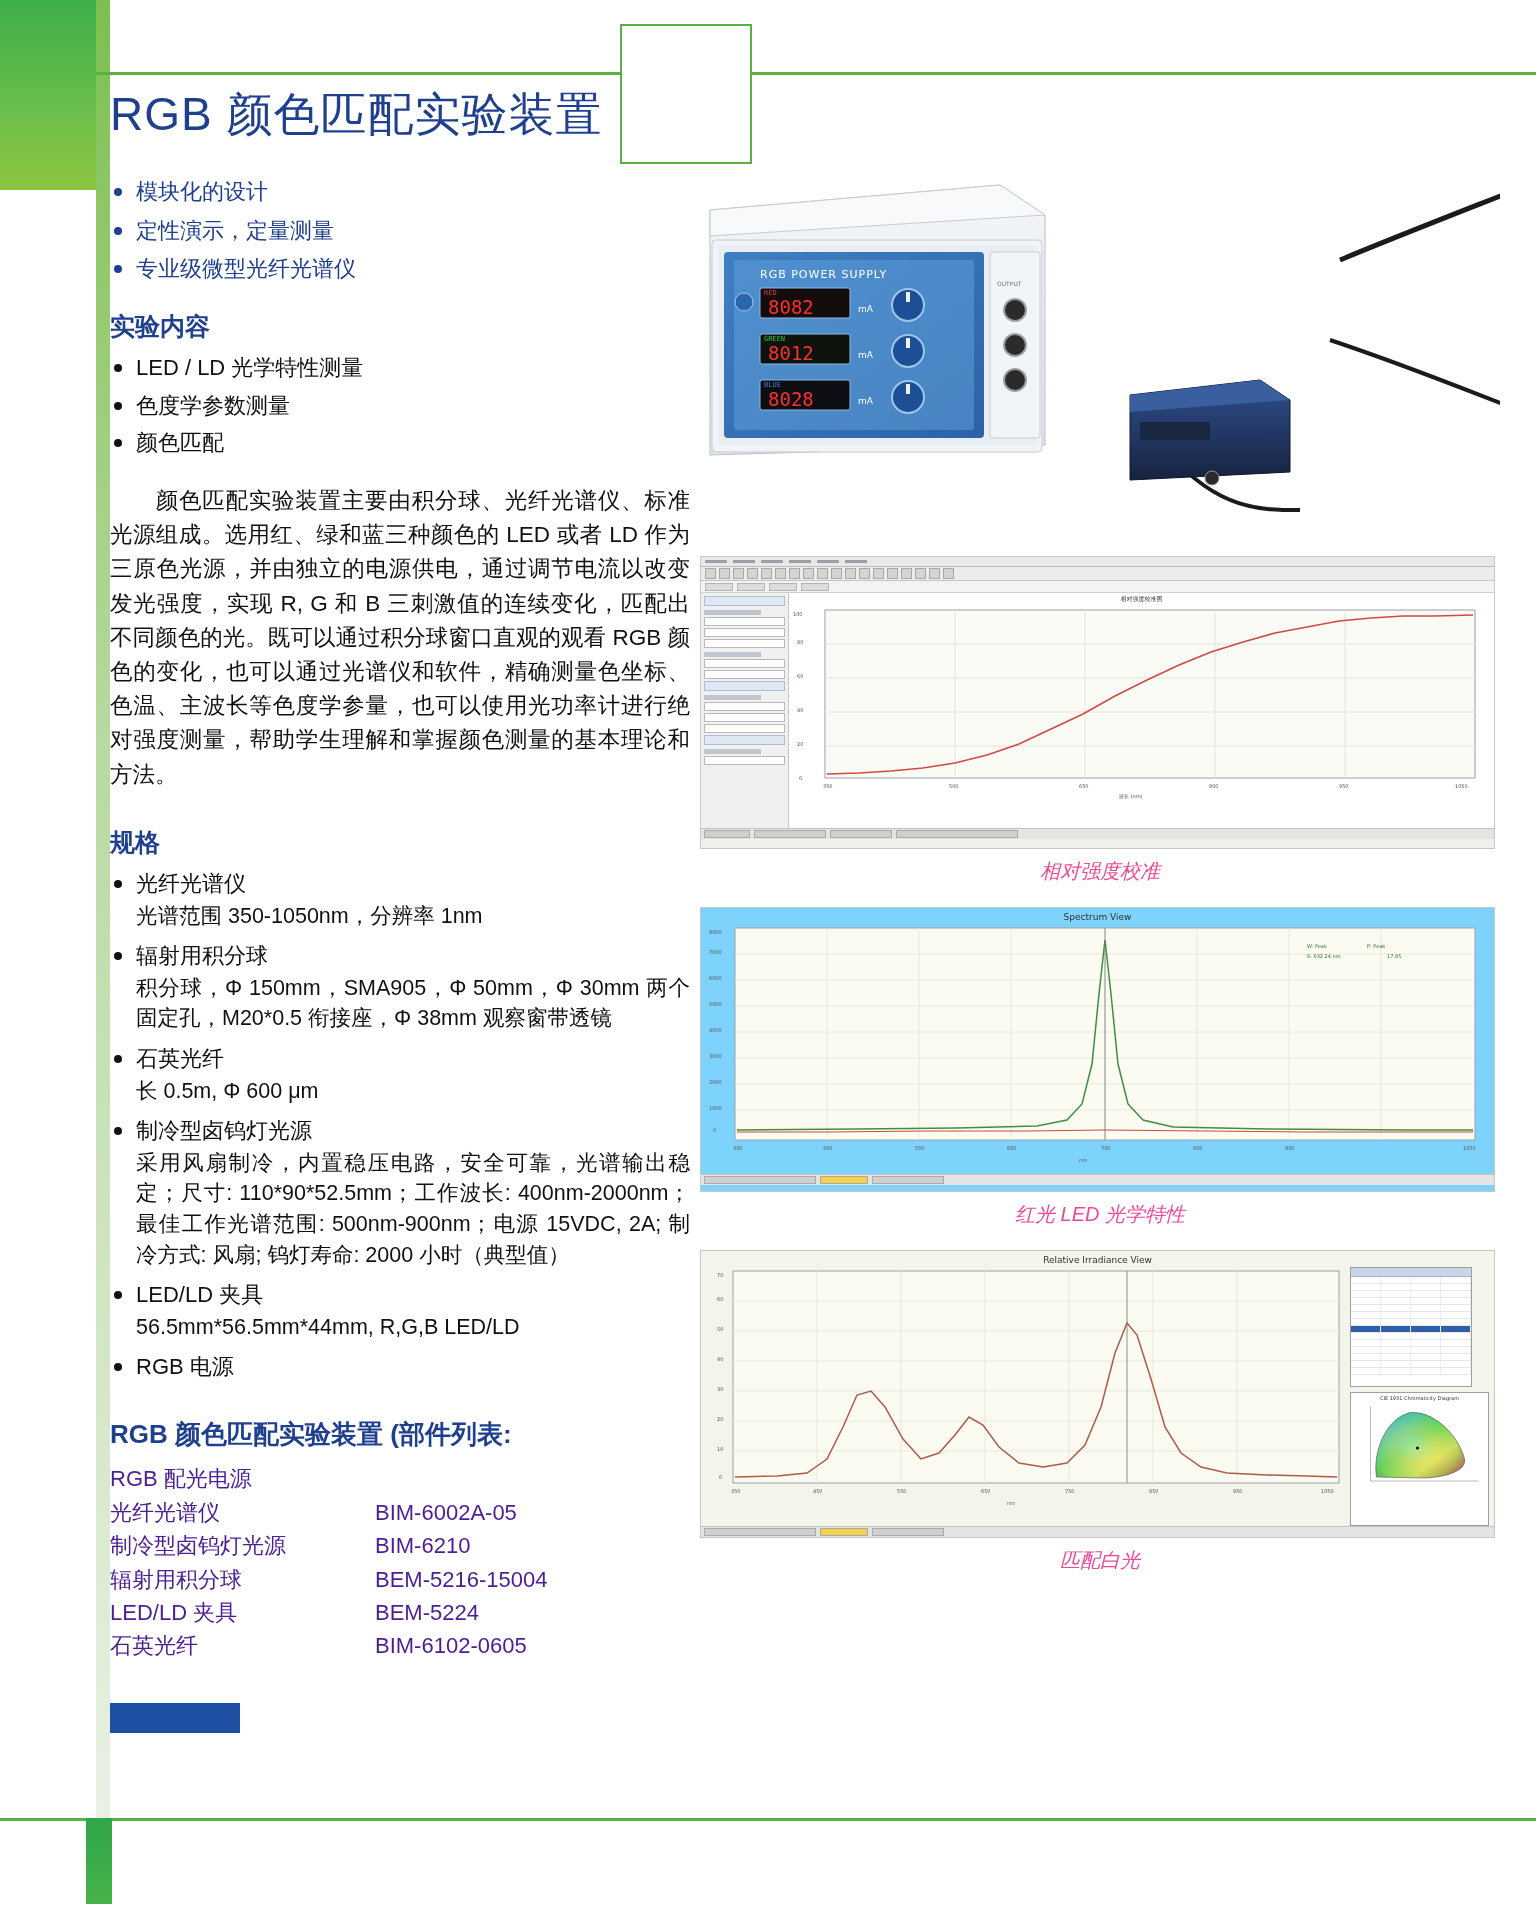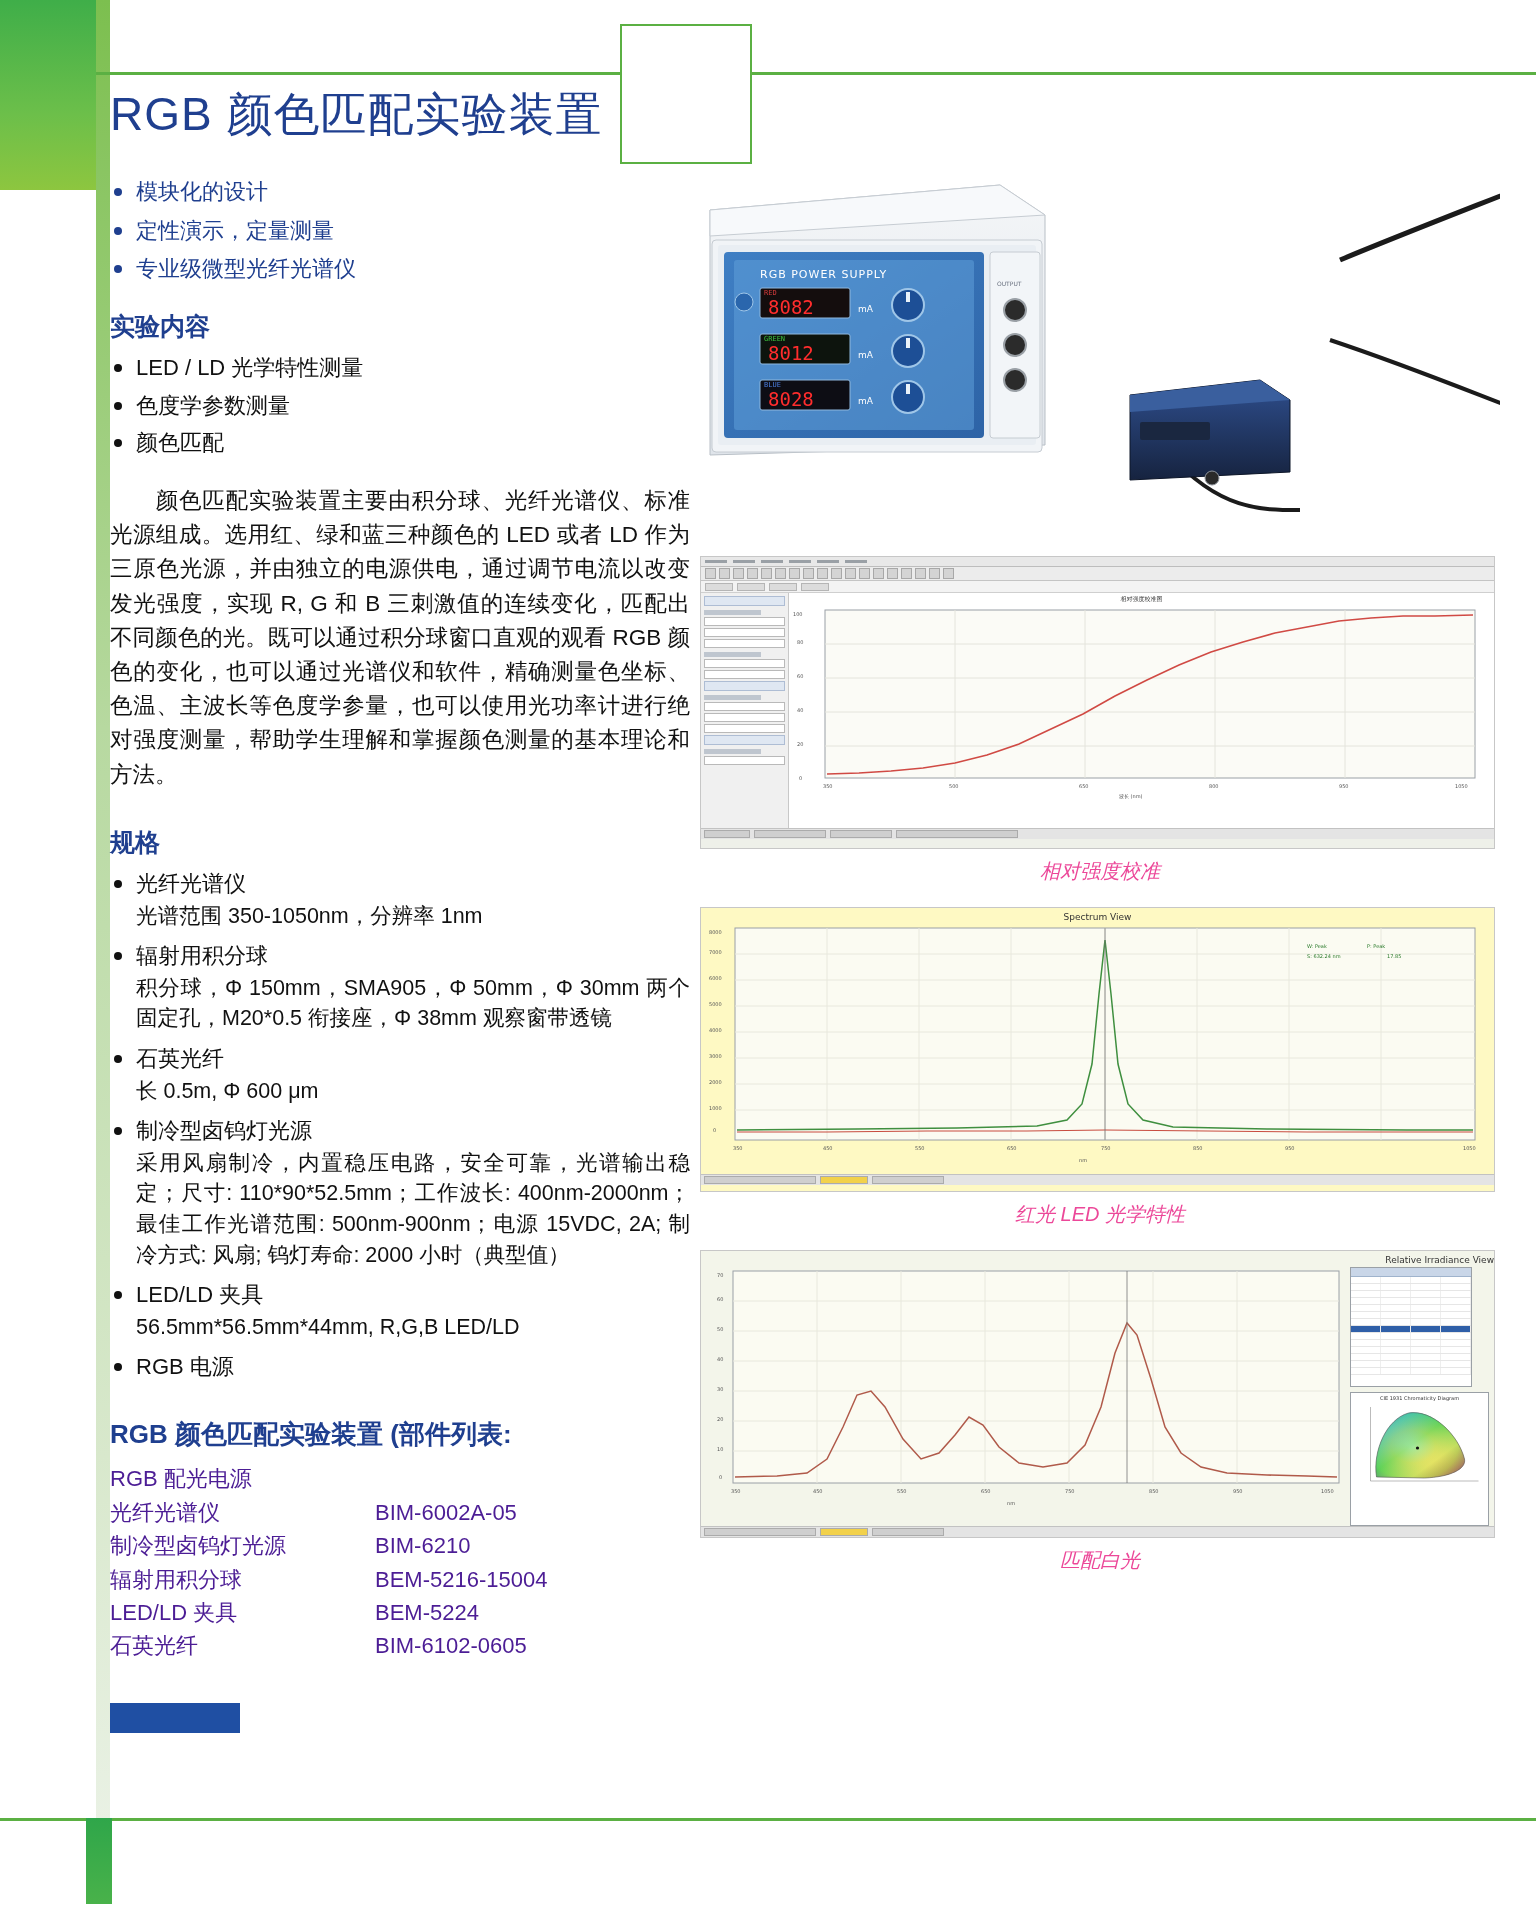--- a/index.html
+++ b/index.html
@@ -452,21 +452,21 @@
         <b style="width:44px"></b>
           <b style="width:70px"></b>
           <b style="width:60px"></b>
           <b style="width:120px"></b>
       </div>
     </div>
     <figcaption class="cap">相对强度校准</figcaption>
   </figure>
 
   <figure class="fig" style="margin:22px 0 0 0;">
-    <div class="shot win" style="width:795px;height:285px;background:#fef9c3;">
+    <div class="shot win" style="width:795px;height:285px;background:#7dd3fc;">
       <div style="text-align:center;font-size:9px;color:#333;padding:4px 0 2px;">Spectrum View</div>
       <svg width="781" height="248" viewBox="0 0 781 248" style="margin:0 6px;">
         <rect x="28" y="4" width="740" height="212" fill="#fbfbf2" stroke="#9aa0a6"></rect>
         <g stroke="#e8e8dd" stroke-width="1">
           <line x1="28" y1="30" x2="768" y2="30"></line>
             <line x1="28" y1="56" x2="768" y2="56"></line>
           <line x1="28" y1="82" x2="768" y2="82"></line>
             <line x1="28" y1="108" x2="768" y2="108"></line>
           <line x1="28" y1="134" x2="768" y2="134"></line>
             <line x1="28" y1="160" x2="768" y2="160"></line>
@@ -515,21 +515,21 @@
         <b style="width:110px"></b>
           <b style="width:46px;background:#f2d14b"></b>
           <b style="width:70px"></b>
       </div>
     </div>
     <figcaption class="cap">红光 LED 光学特性</figcaption>
   </figure>
 
   <figure class="fig" style="margin:22px 0 0 0;">
     <div class="shot win" style="width:795px;height:288px;background:#f3f5ea;display:flex;flex-direction:column;">
-      <div style="text-align:right;font-size:9px;color:#333;padding:4px 0 2px;">Relative Irradiance View</div>
+      <div style="text-align:center;font-size:9px;color:#333;padding:4px 0 2px;">Relative Irradiance View</div>
       <div style="display:flex;flex:1;">
         <svg width="640" height="246" viewBox="0 0 640 246" style="margin-left:6px;">
           <rect x="26" y="4" width="606" height="212" fill="#fbfbf2" stroke="#9aa0a6"></rect>
           <g stroke="#e8e8dd" stroke-width="1">
             <line x1="26" y1="34" x2="632" y2="34"></line>
               <line x1="26" y1="64" x2="632" y2="64"></line>
             <line x1="26" y1="94" x2="632" y2="94"></line>
               <line x1="26" y1="124" x2="632" y2="124"></line>
             <line x1="26" y1="154" x2="632" y2="154"></line>
               <line x1="26" y1="184" x2="632" y2="184"></line>

